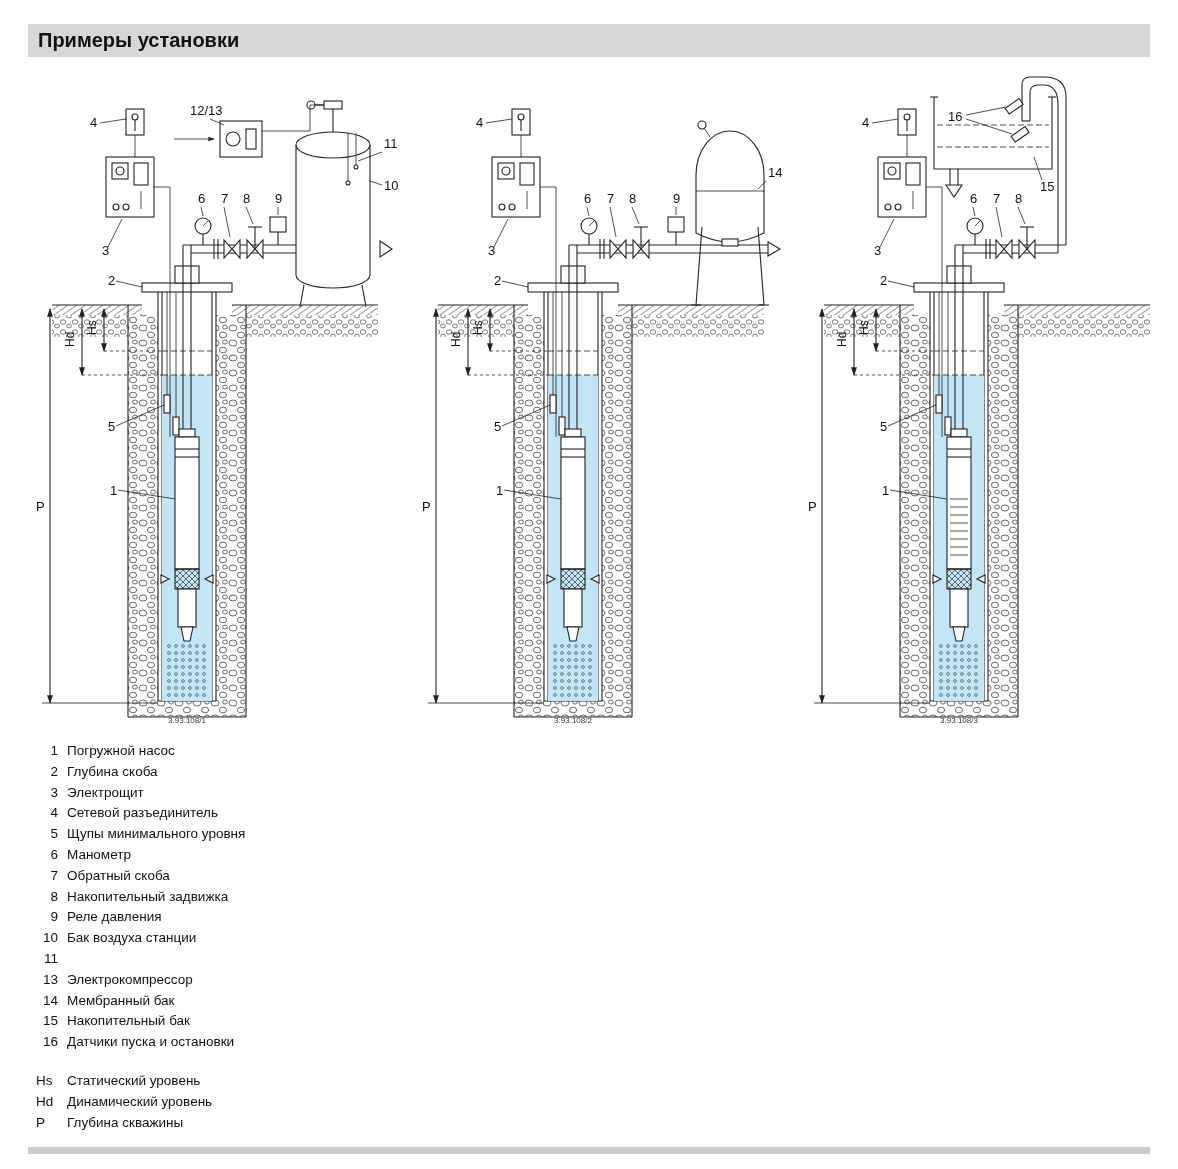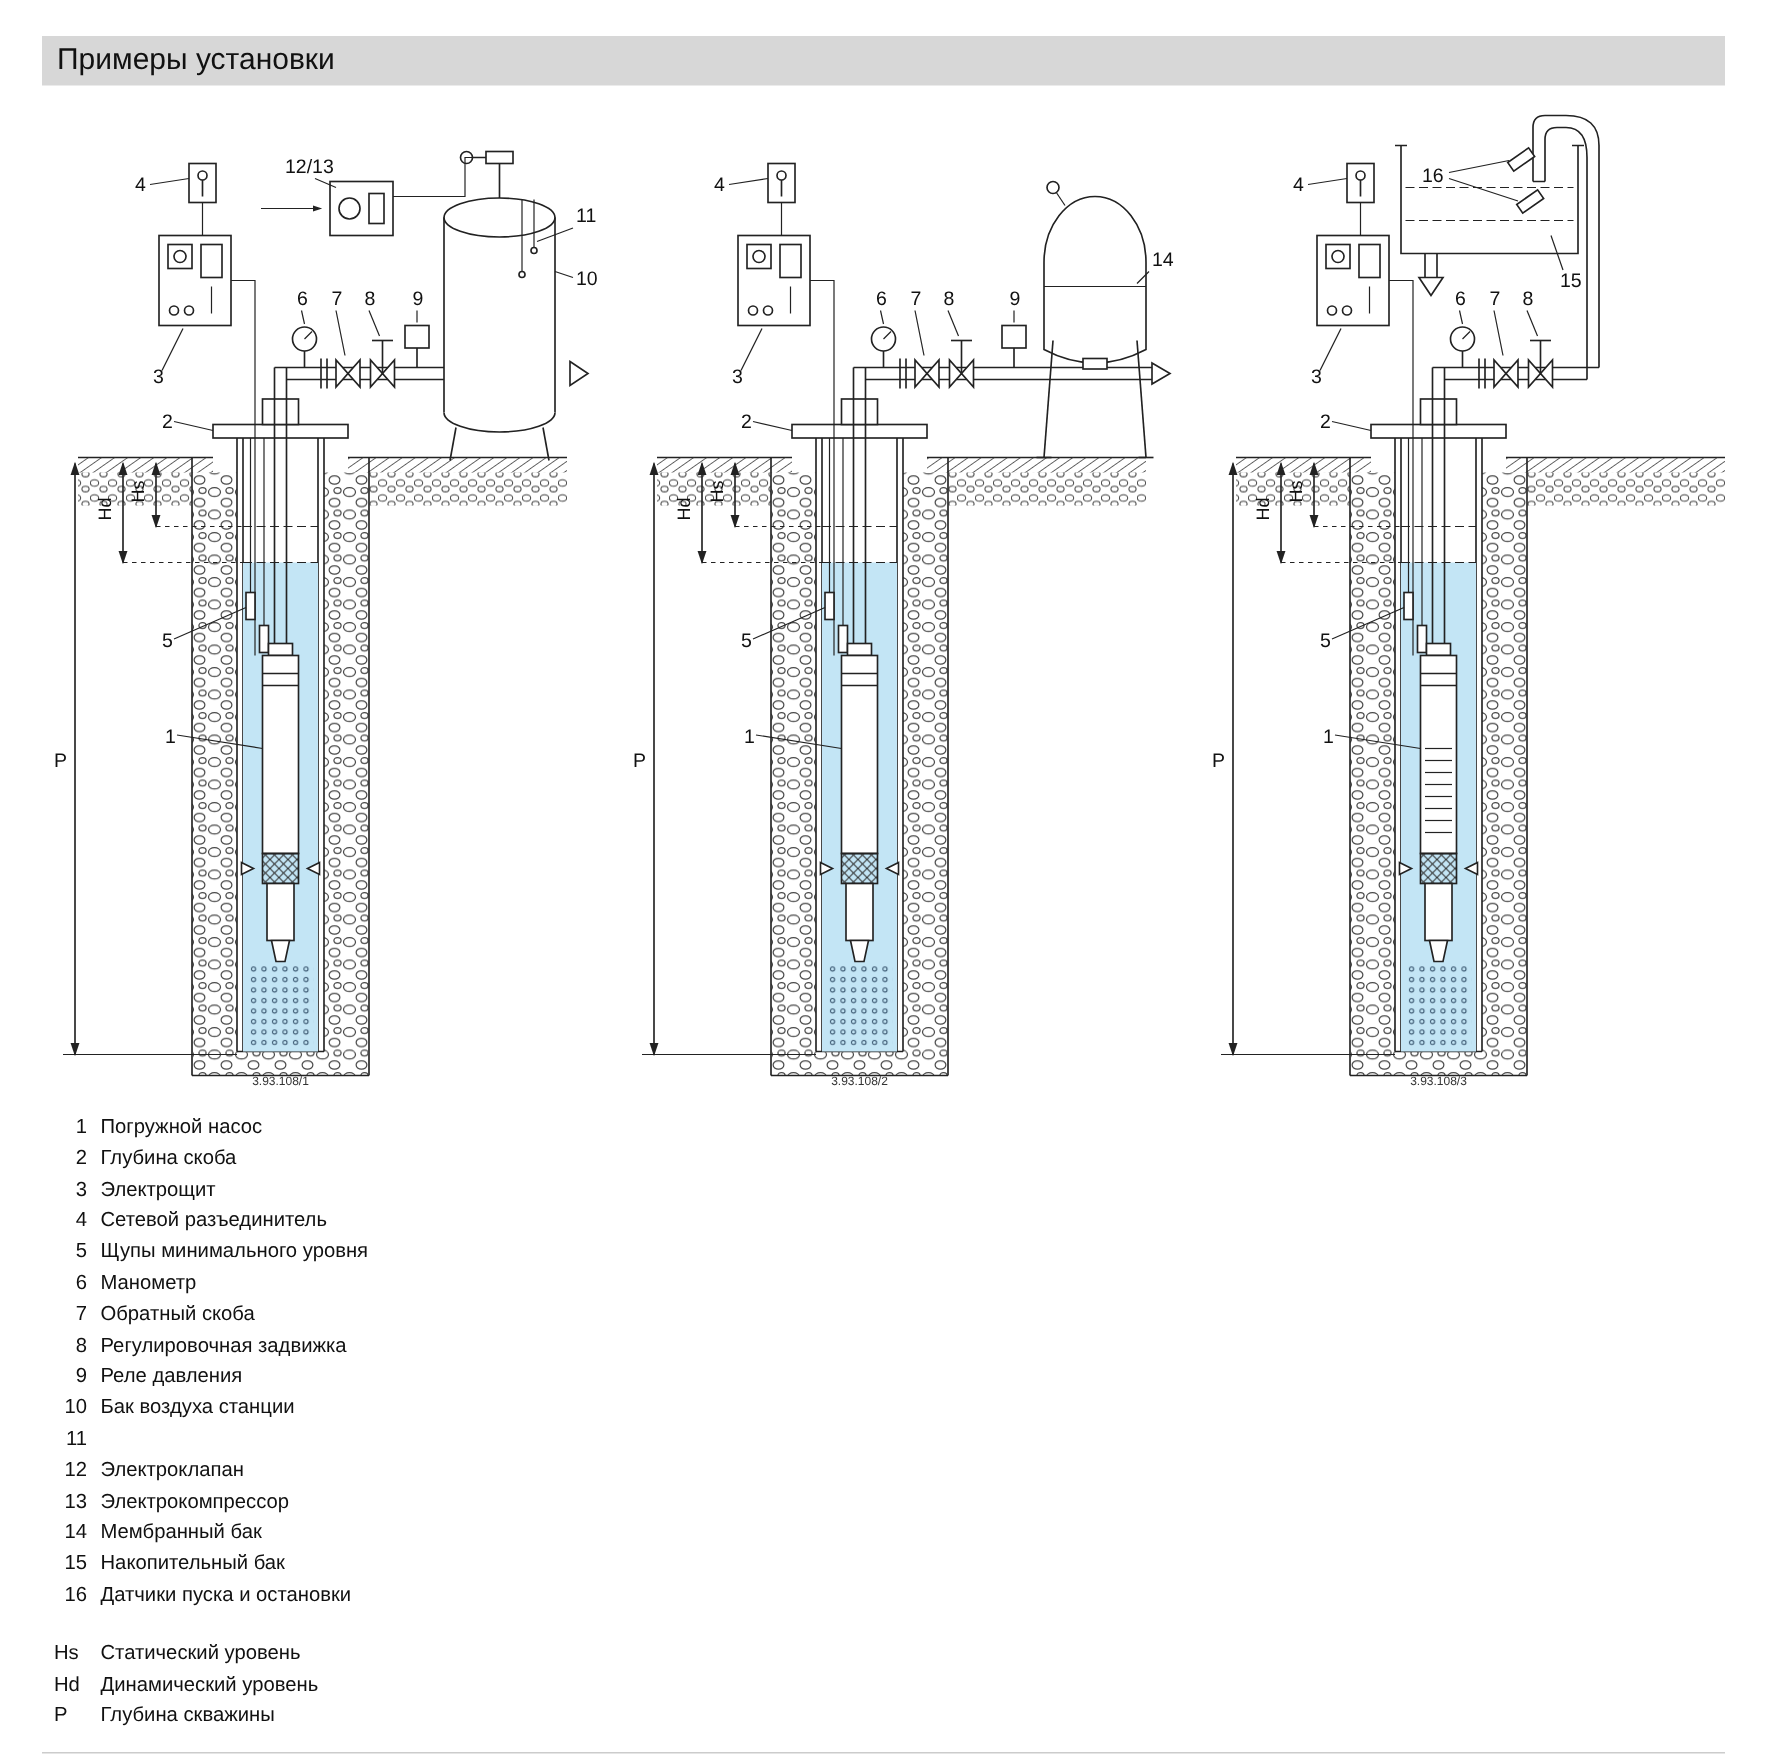--- a/index.html
+++ b/index.html
@@ -1,17 +1,17 @@
 <!DOCTYPE html>
 <html><head>
 <meta charset="utf-8">
 <style>
   html,body{margin:0;padding:0;background:#fff}
   body{width:1178px;height:1169px;position:relative;font-family:"Liberation Sans",sans-serif;color:#111;overflow:hidden}
-  .header-bar{margin:24px 28px 0 28px;background:#d7d7d7;height:33px;display:flex;align-items:center;padding-left:10px;font-size:20px;font-weight:normal}
+  .header-bar{margin:24px 28px 0 28px;background:#d7d7d7;height:33px;display:flex;align-items:center;padding-left:10px;font-size:20px;font-weight:bold}
   .diagrams{display:flex;margin:12px 0 0 12px}
   svg.diagram{display:block}
   svg text{font-family:"Liberation Sans",sans-serif;font-size:13px;fill:#111;stroke:none}
   svg text.vert{font-size:12px}
   svg text.cap{font-size:8px;fill:#333}
   .thin{stroke-width:.8}
   .legend{margin:12px 0 0 36px;font-size:13.5px}
   .lrow{display:flex;line-height:20.8px}
   .lnum{width:22px;text-align:right;margin-right:9px}
   .lkey{width:24px;margin-right:7px}
@@ -331,38 +331,34 @@
   <div class="lrow">
       <span class="lnum">6</span>
       <span class="ltext">Манометр</span>
     </div>
   <div class="lrow">
       <span class="lnum">7</span>
       <span class="ltext">Обратный скоба</span>
     </div>
   <div class="lrow">
       <span class="lnum">8</span>
-      <span class="ltext">Регулировочная задвижка</span>
+      <span class="ltext">Накопительный задвижка</span>
     </div>
   <div class="lrow">
       <span class="lnum">9</span>
       <span class="ltext">Реле давления</span>
     </div>
   <div class="lrow">
       <span class="lnum">10</span>
       <span class="ltext">Бак воздуха станции</span>
     </div>
   <div class="lrow">
       <span class="lnum">11</span>
     </div>
   <div class="lrow">
-      <span class="lnum">12</span>
-      <span class="ltext">Электроклапан</span>
-    </div>
-  <div class="lrow">
       <span class="lnum">13</span>
       <span class="ltext">Электрокомпрессор</span>
     </div>
   <div class="lrow">
       <span class="lnum">14</span>
       <span class="ltext">Мембранный бак</span>
     </div>
   <div class="lrow">
       <span class="lnum">15</span>
       <span class="ltext">Накопительный бак</span>

